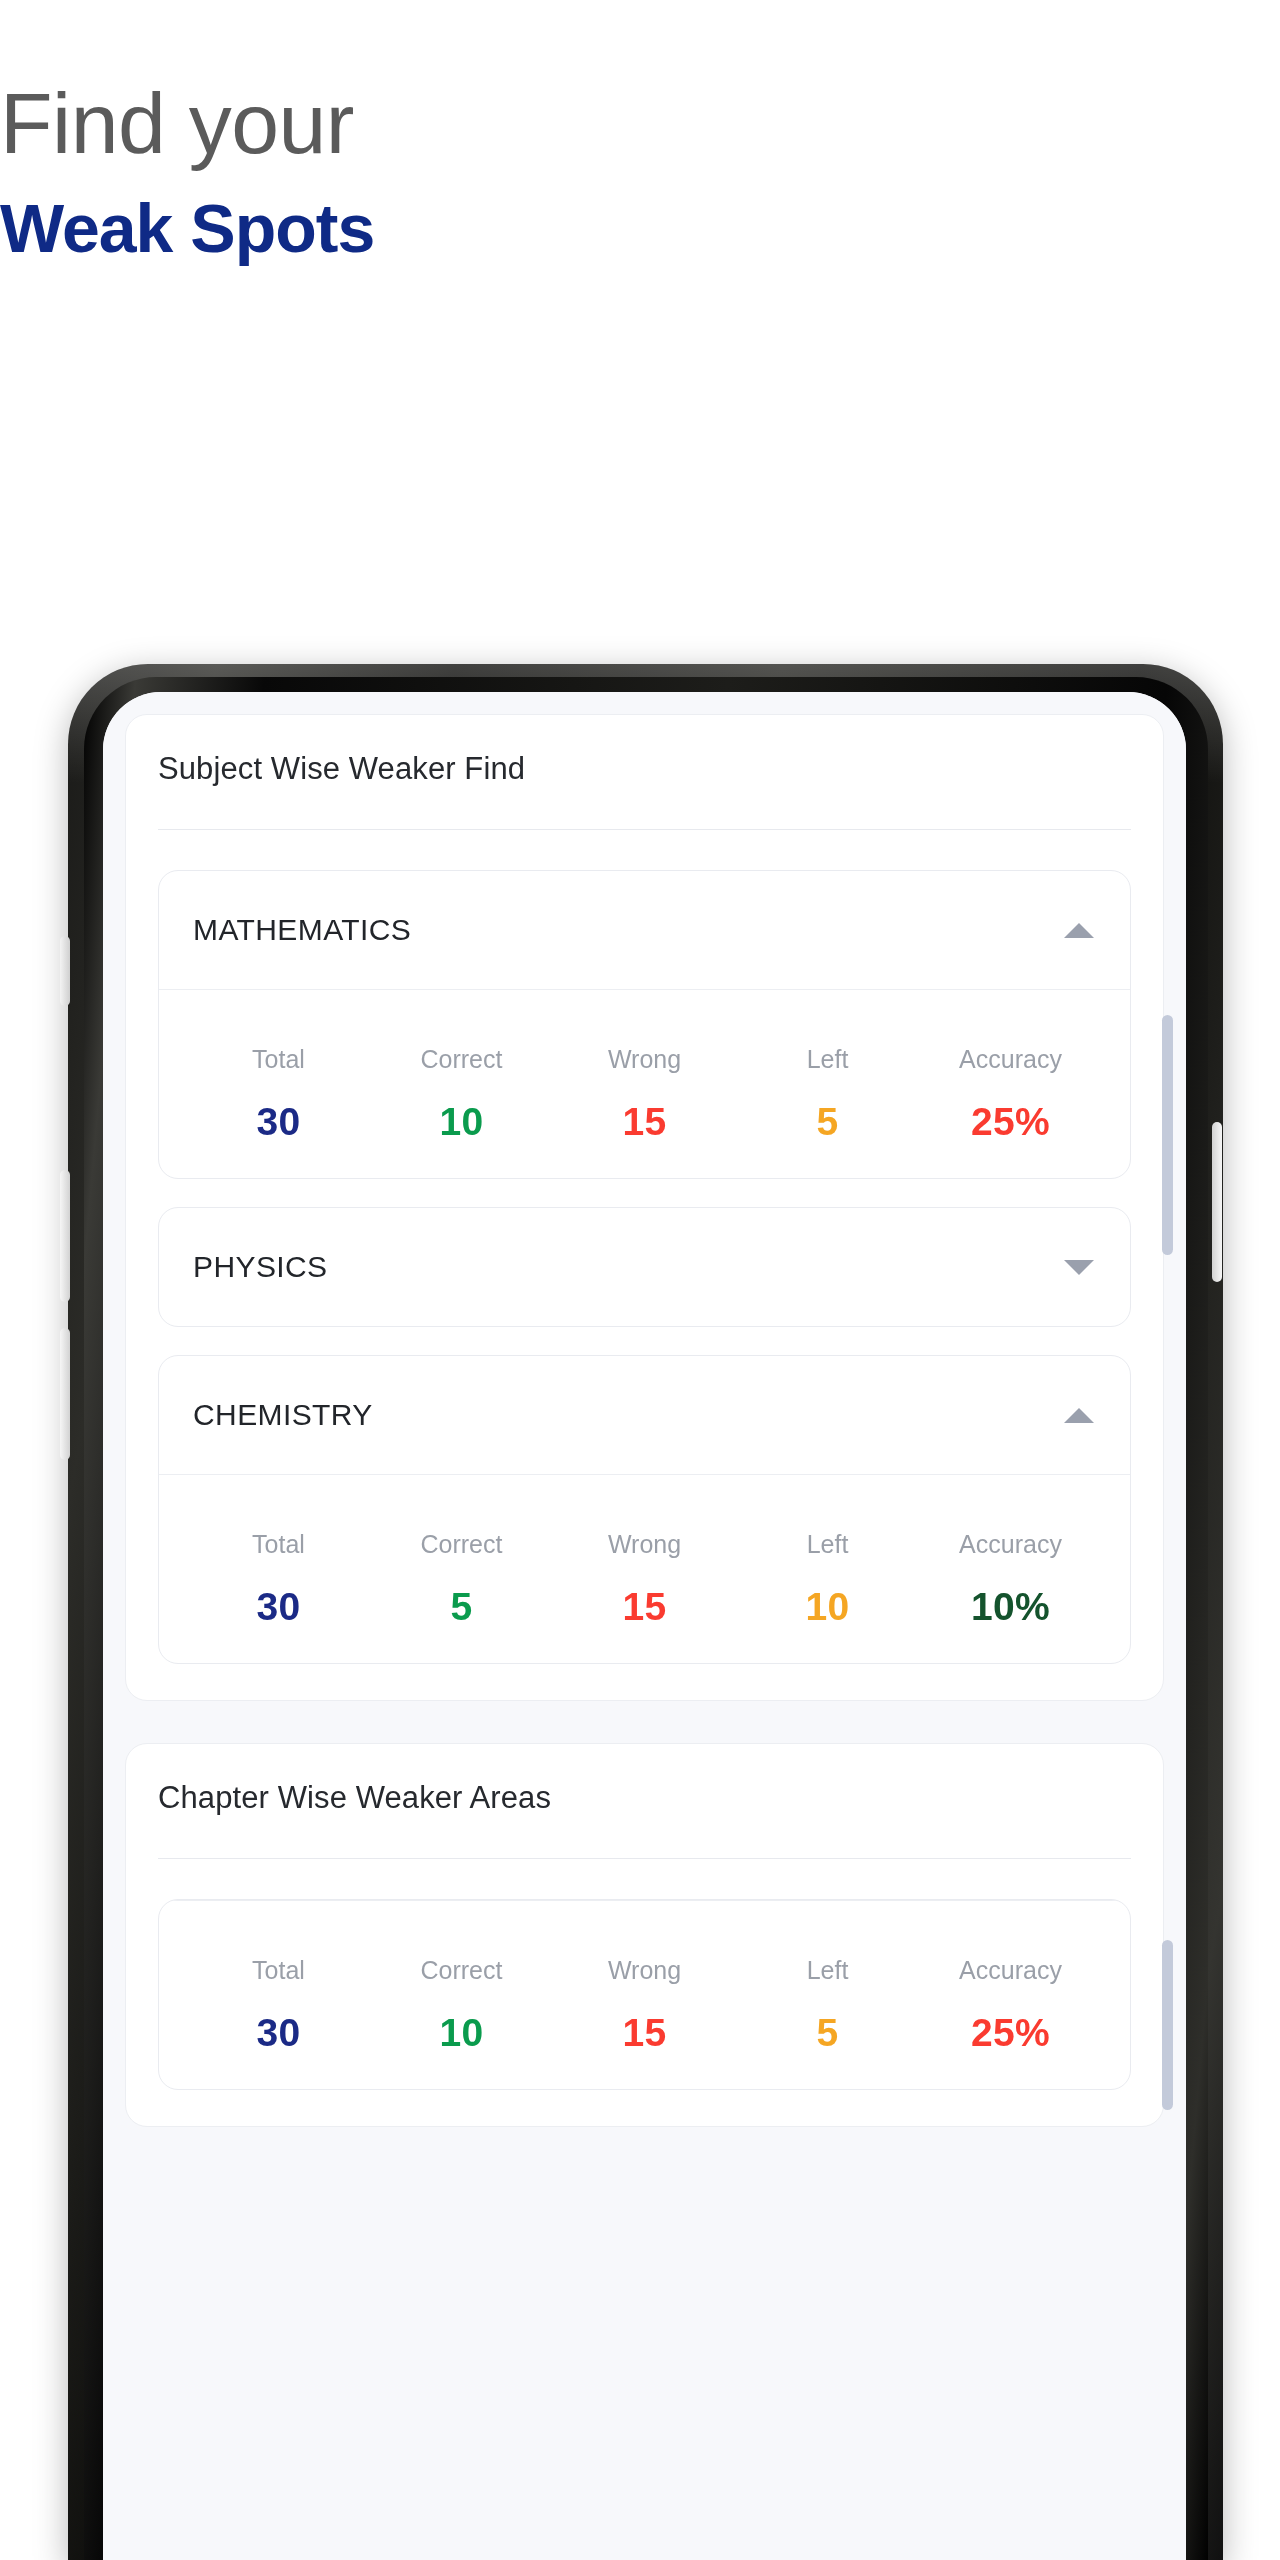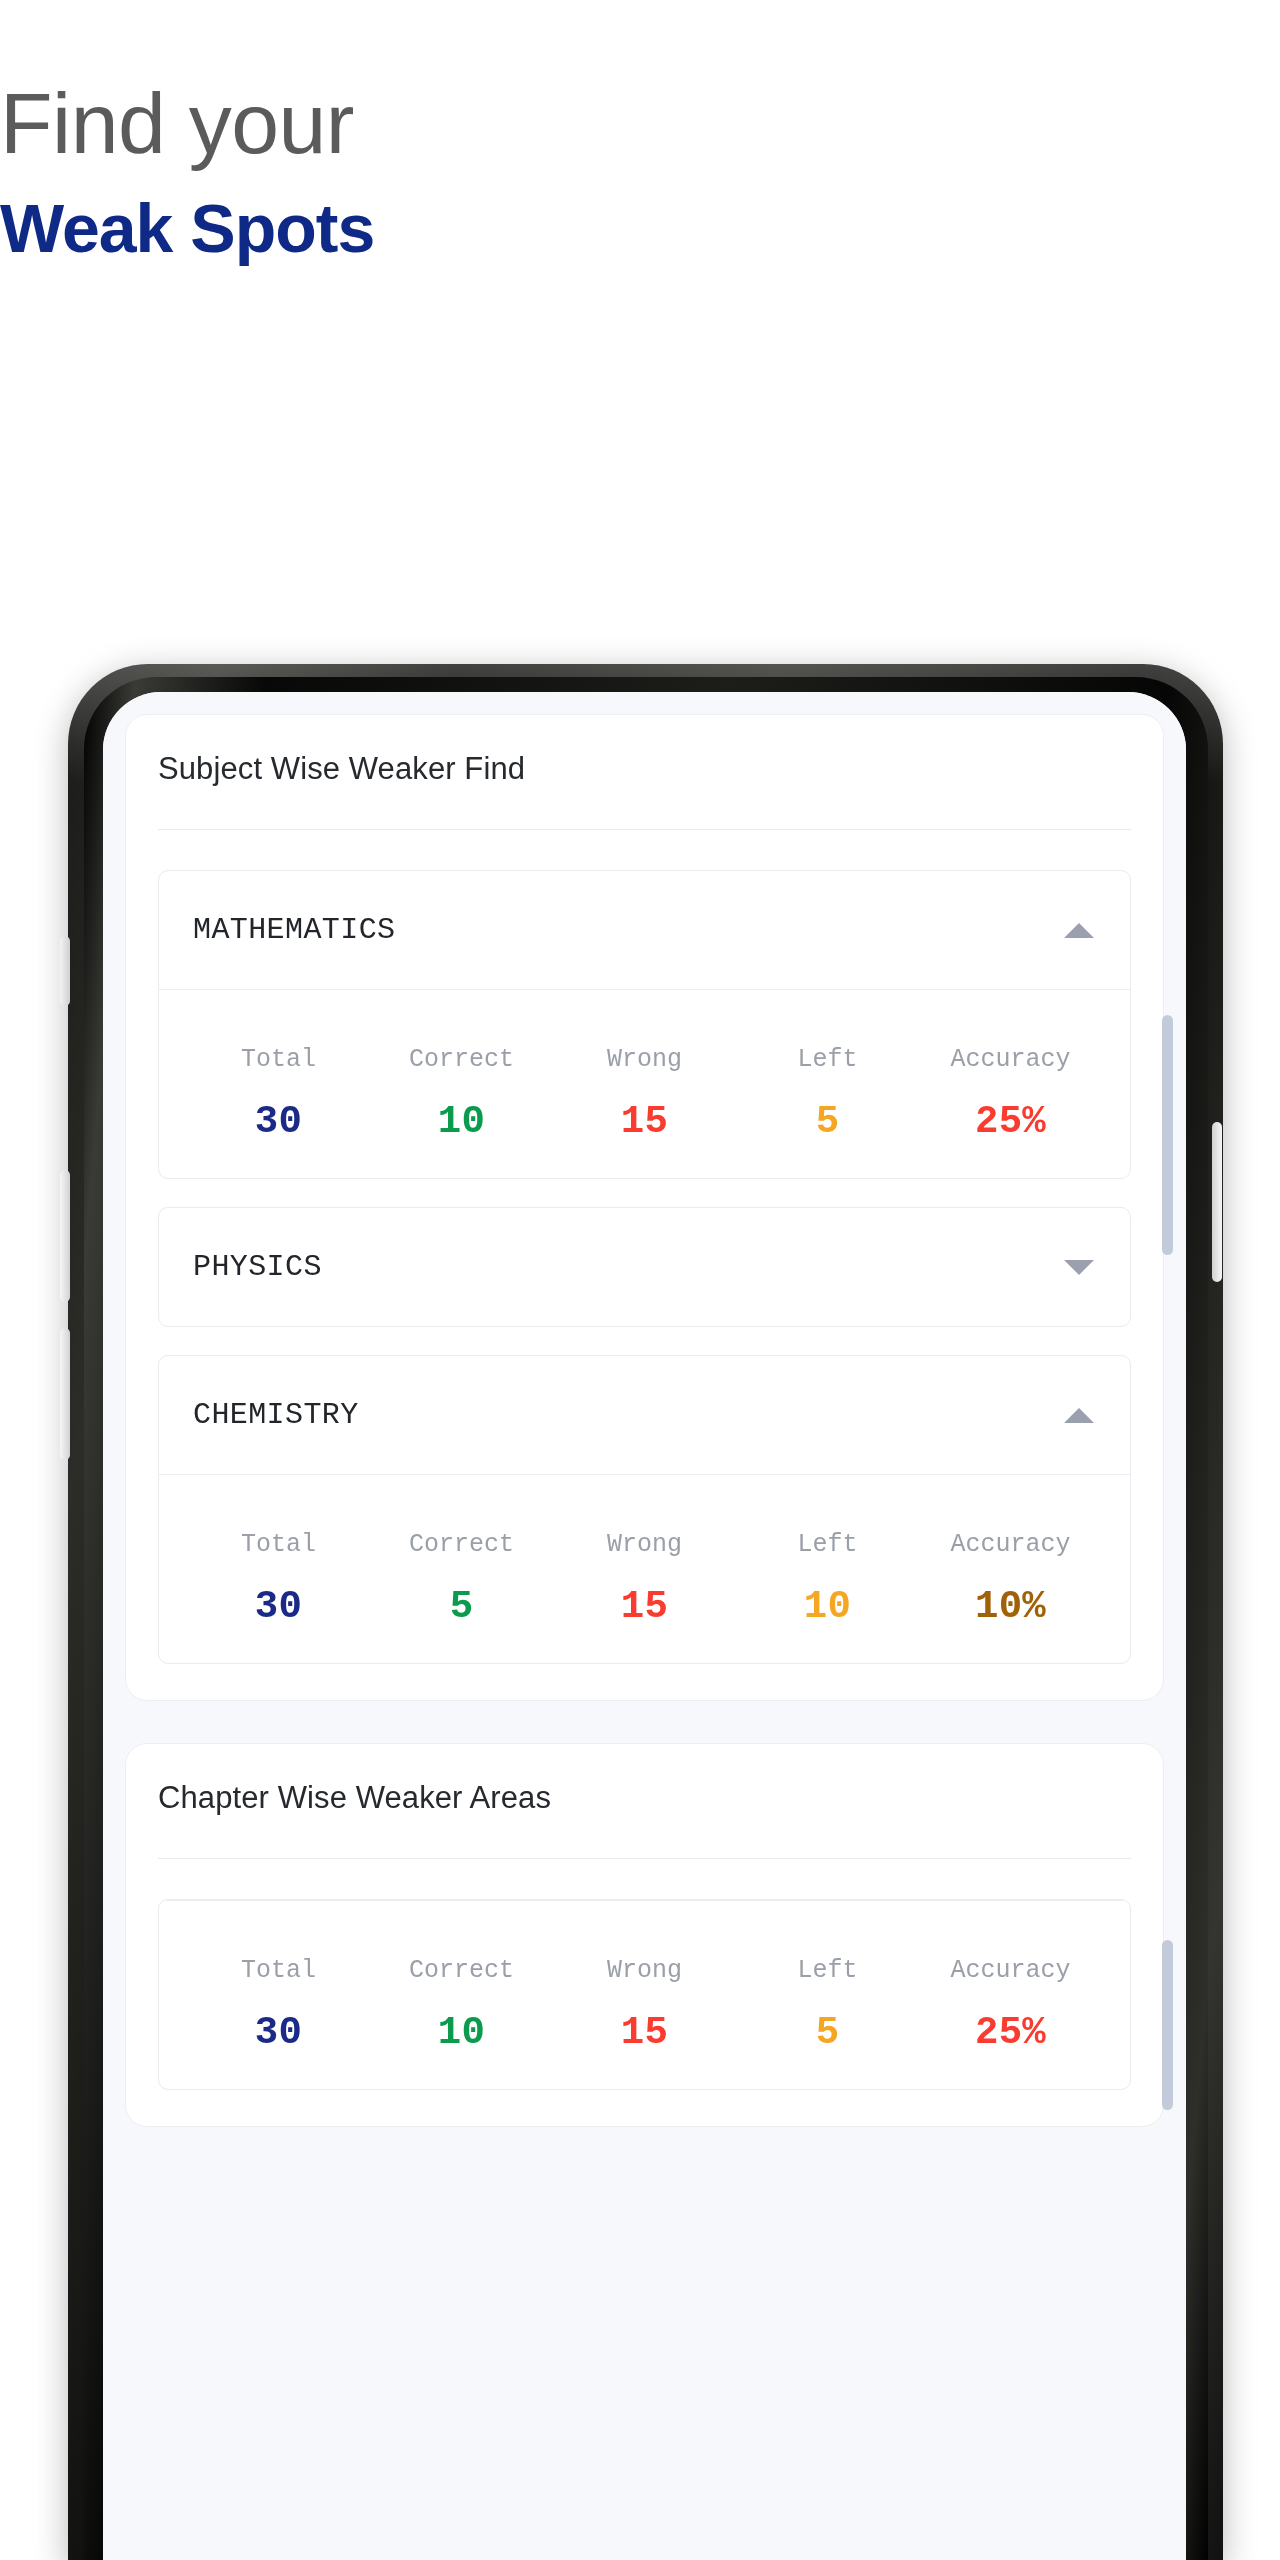--- a/index.html
+++ b/index.html
@@ -98,24 +98,23 @@
   .panel-divider {
     height:1px;
     background:#e7e9ee;
     margin:42px 0 40px 0;
   }
 
   
   .acc {
     background:#ffffff;
     border:1px solid #e9ebf0;
-    border-radius:10px;
+    border-radius:20px;
     margin-bottom:28px;
     overflow:hidden;
-    font-family:Liberation Mono, monospace;
   }
   .acc:last-child { margin-bottom:0; }
   .acc-head {
     height:118px;
     display:flex;
     align-items:center;
     justify-content:space-between;
     padding:0 36px 0 34px;
   }
   .acc-title {
@@ -250,21 +249,21 @@
               <div class="stat-col">
                 <div class="stat-label">Wrong</div>
                 <div class="stat-value" style="color:#fa3b30">15</div>
               </div>
               <div class="stat-col">
                 <div class="stat-label">Left</div>
                 <div class="stat-value" style="color:#f5a623">10</div>
               </div>
               <div class="stat-col">
                 <div class="stat-label">Accuracy</div>
-                <div class="stat-value" style="color:#a16207">10%</div>
+                <div class="stat-value" style="color:#14532d">10%</div>
               </div>
             </div>
           </div>
         </div>
       </div>
 
       <div class="panel">
         <div class="panel-title">Chapter Wise Weaker Areas</div>
         <div class="panel-divider"></div>
 

